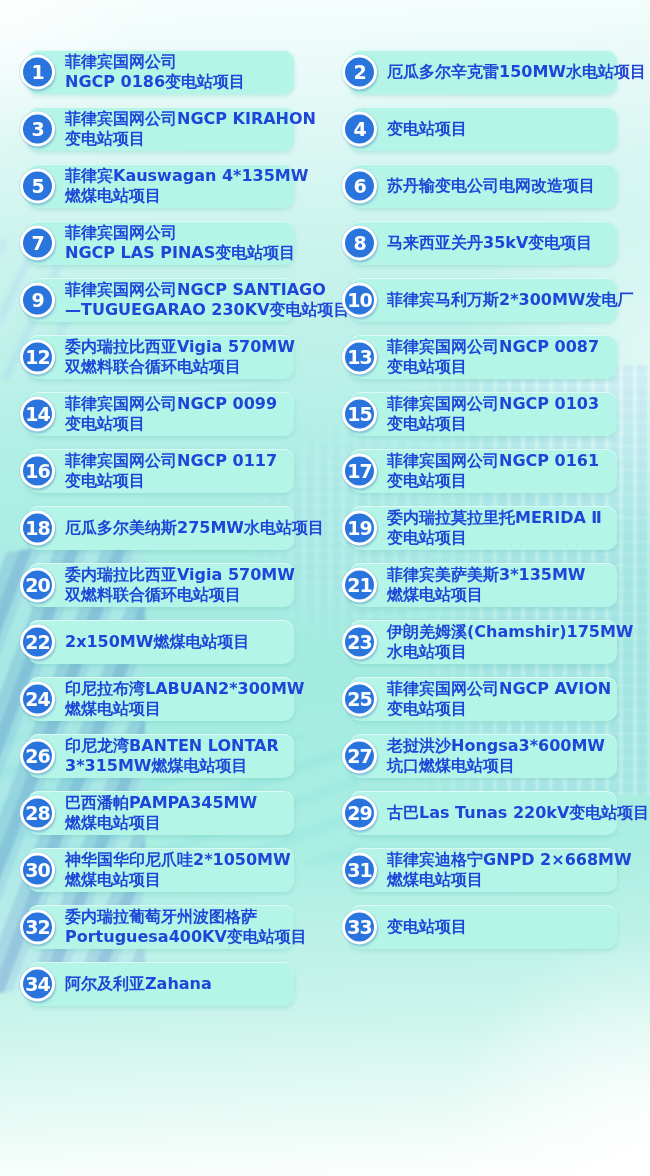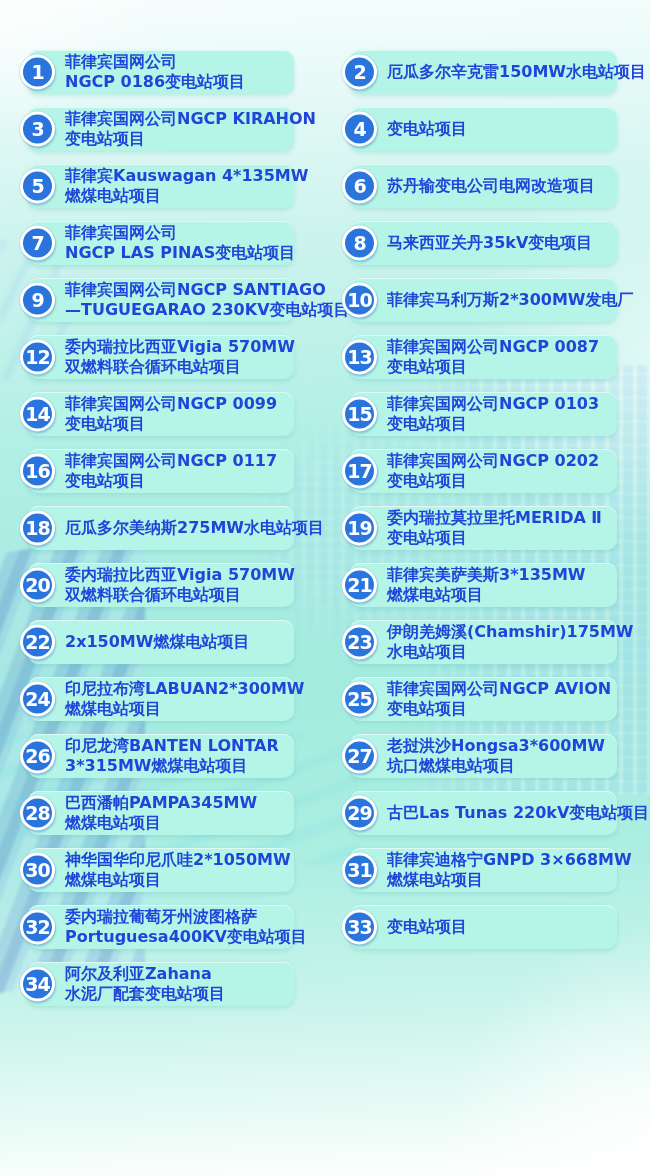--- a/index.html
+++ b/index.html
@@ -240,21 +240,21 @@
     <div class="text">
         <div class="line">菲律宾国网公司NGCP 0117</div>
         <div class="line">变电站项目</div>
       </div>
   </div>
     <div class="pill">
     <div class="badge">
       <span>17</span>
     </div>
     <div class="text">
-        <div class="line">菲律宾国网公司NGCP 0202</div>
+        <div class="line">菲律宾国网公司NGCP 0161</div>
         <div class="line">变电站项目</div>
       </div>
   </div>
     <div class="pill">
     <div class="badge">
       <span>18</span>
     </div>
     <div class="text">
         <div class="line">厄瓜多尔美纳斯275MW水电站项目</div>
       </div>
@@ -363,21 +363,21 @@
     <div class="text">
         <div class="line">神华国华印尼爪哇2*1050MW</div>
         <div class="line">燃煤电站项目</div>
       </div>
   </div>
     <div class="pill">
     <div class="badge">
       <span>31</span>
     </div>
     <div class="text">
-        <div class="line">菲律宾迪格宁GNPD 3×668MW</div>
+        <div class="line">菲律宾迪格宁GNPD 2×668MW</div>
         <div class="line">燃煤电站项目</div>
       </div>
   </div>
     <div class="pill">
     <div class="badge">
       <span>32</span>
     </div>
     <div class="text">
         <div class="line">委内瑞拉葡萄牙州波图格萨</div>
         <div class="line">Portuguesa400KV变电站项目</div>
@@ -390,16 +390,15 @@
     <div class="text">
         <div class="line">变电站项目</div>
       </div>
   </div>
     <div class="pill">
     <div class="badge">
       <span>34</span>
     </div>
     <div class="text">
         <div class="line">阿尔及利亚Zahana</div>
-        <div class="line">水泥厂配套变电站项目</div>
       </div>
   </div>
   </div>
 
 </body></html>

